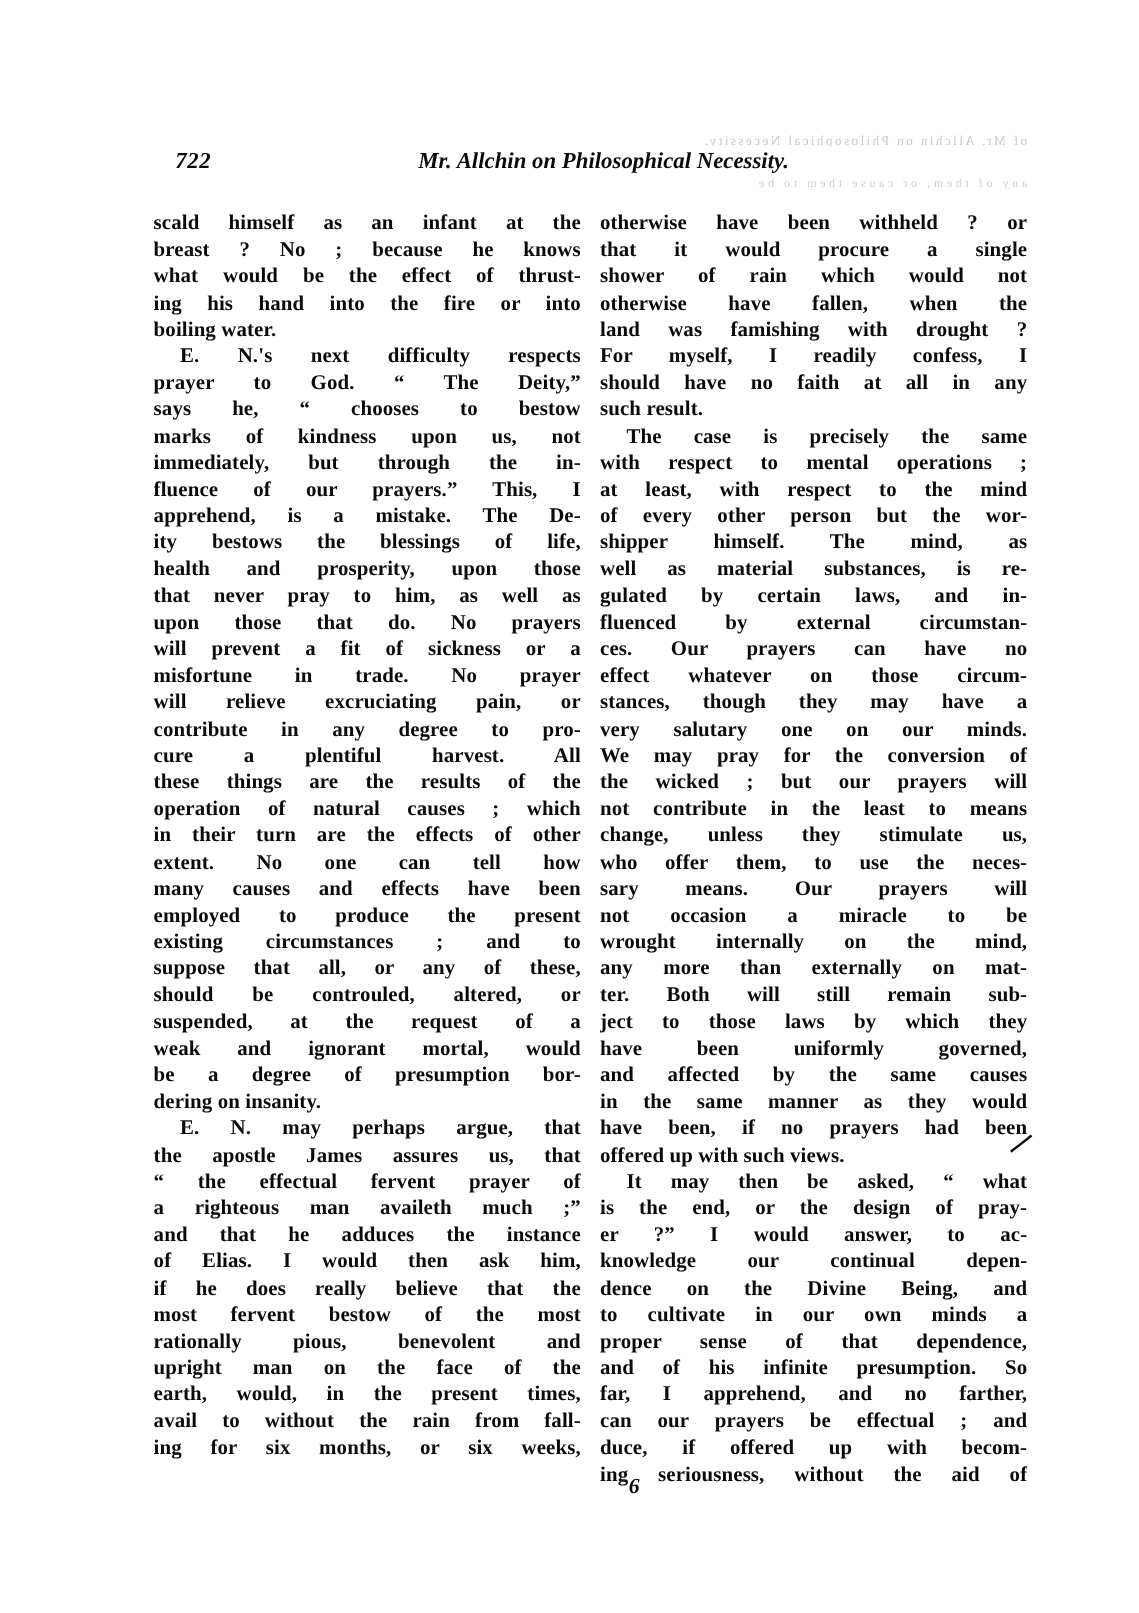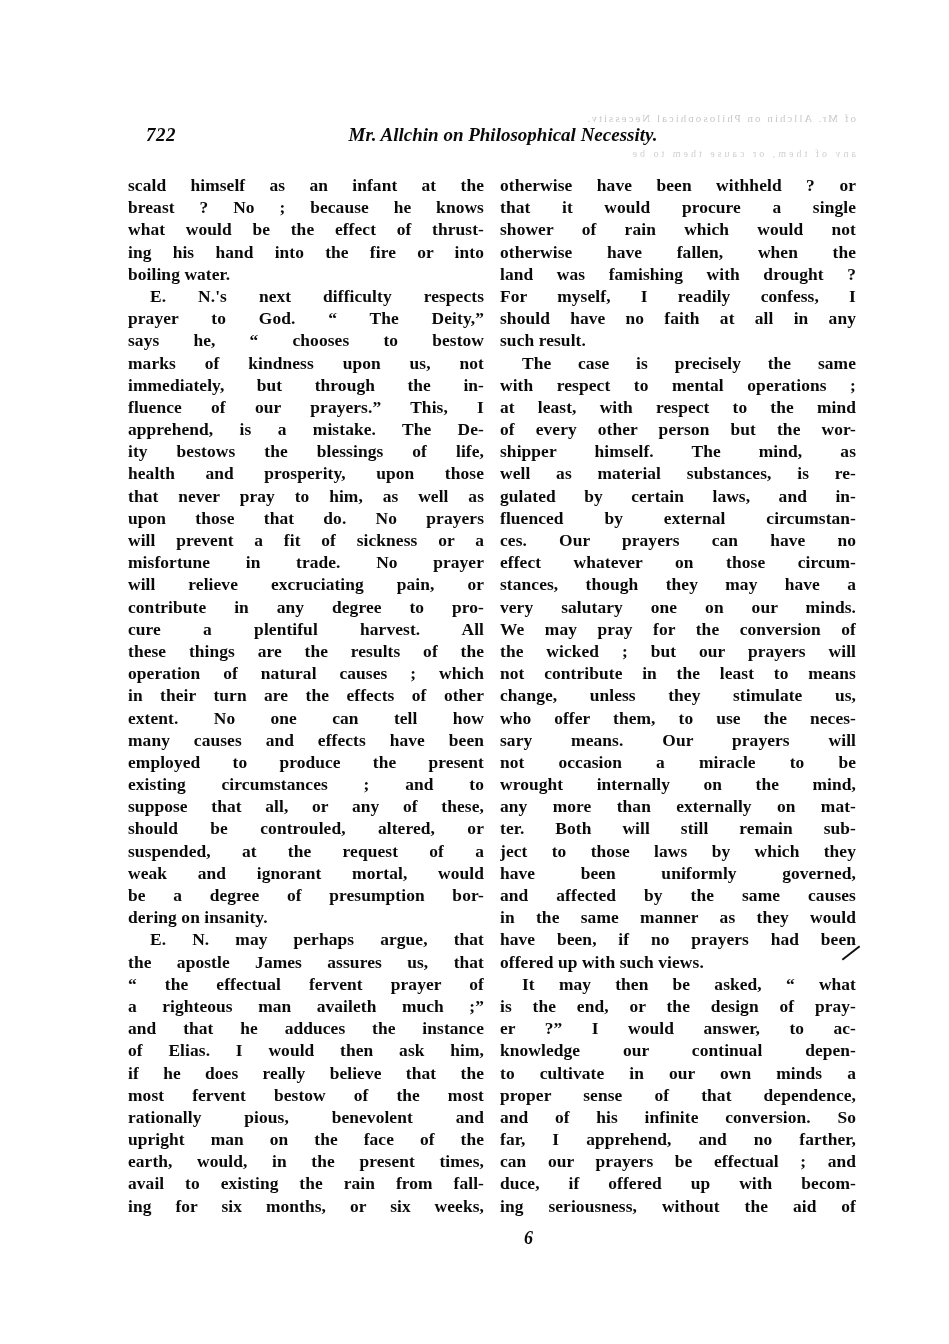--- a/index.html
+++ b/index.html
@@ -178,21 +178,21 @@
         <div class="line">the apostle James assures us, that</div>
         <div class="line">“ the effectual fervent prayer of</div>
         <div class="line">a righteous man availeth much ;”</div>
         <div class="line">and that he adduces the instance</div>
         <div class="line">of Elias. I would then ask him,</div>
         <div class="line">if he does really believe that the</div>
         <div class="line">most fervent bestow of the most</div>
         <div class="line">rationally pious, benevolent and</div>
         <div class="line">upright man on the face of the</div>
         <div class="line">earth, would, in the present times,</div>
-        <div class="line">avail to existing the rain from fall-</div>
+        <div class="line">avail to without the rain from fall-</div>
         <div class="line">ing for six months, or six weeks,</div>
       </div>
     <div class="column" id="col-right">
         <div class="line">otherwise have been withheld ? or</div>
         <div class="line">that it would procure a single</div>
         <div class="line">shower of rain which would not</div>
         <div class="line">otherwise have fallen, when the</div>
         <div class="line">land was famishing with drought ?</div>
         <div class="line">For myself, I readily confess, I</div>
         <div class="line">should have no faith at all in any</div>
@@ -222,23 +222,24 @@
         <div class="line">ject to those laws by which they</div>
         <div class="line">have been uniformly governed,</div>
         <div class="line">and affected by the same causes</div>
         <div class="line">in the same manner as they would</div>
         <div class="line">have been, if no prayers had been</div>
         <div class="line last">offered up with such views.</div>
         <div class="line indent">It may then be asked, “ what</div>
         <div class="line">is the end, or the design of pray-</div>
         <div class="line">er ?” I would answer, to ac-</div>
         <div class="line">knowledge our continual depen-</div>
+        <div class="line">dence on the Divine Being, and</div>
         <div class="line">to cultivate in our own minds a</div>
         <div class="line">proper sense of that dependence,</div>
-        <div class="line">and of his infinite conversion. So</div>
+        <div class="line">and of his infinite presumption. So</div>
         <div class="line">far, I apprehend, and no farther,</div>
         <div class="line">can our prayers be effectual ; and</div>
         <div class="line">duce, if offered up with becom-</div>
         <div class="line">ing seriousness, without the aid of</div>
       </div>
   </div>
 
   <div class="margin-mark"></div>
 
   <div class="signature">6</div>

